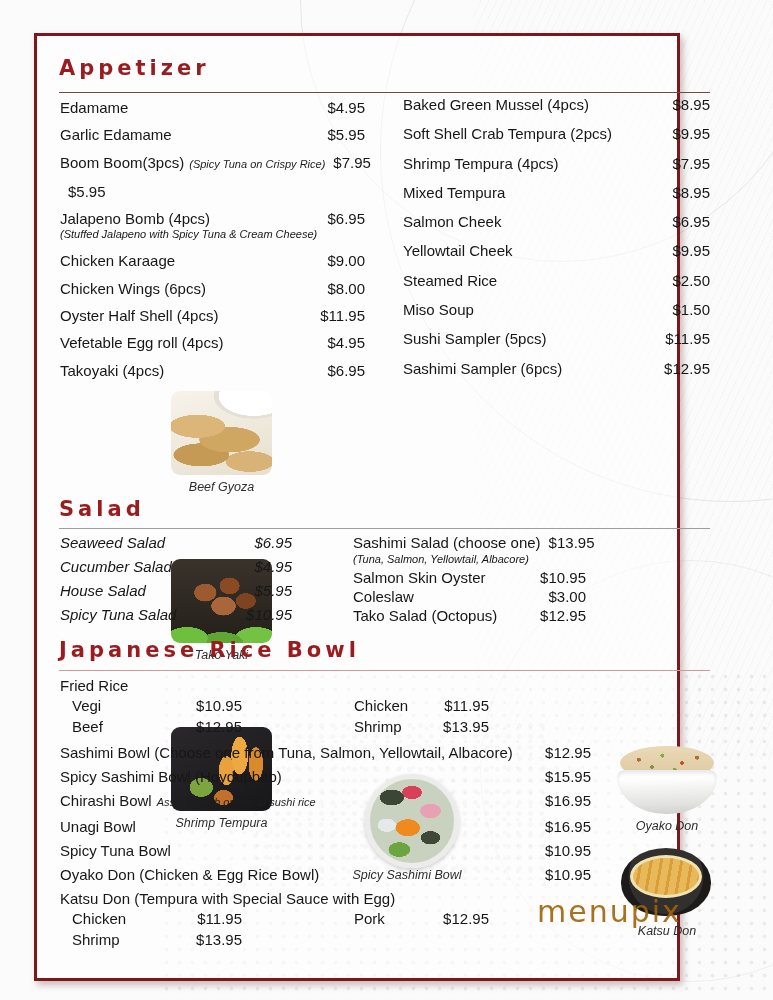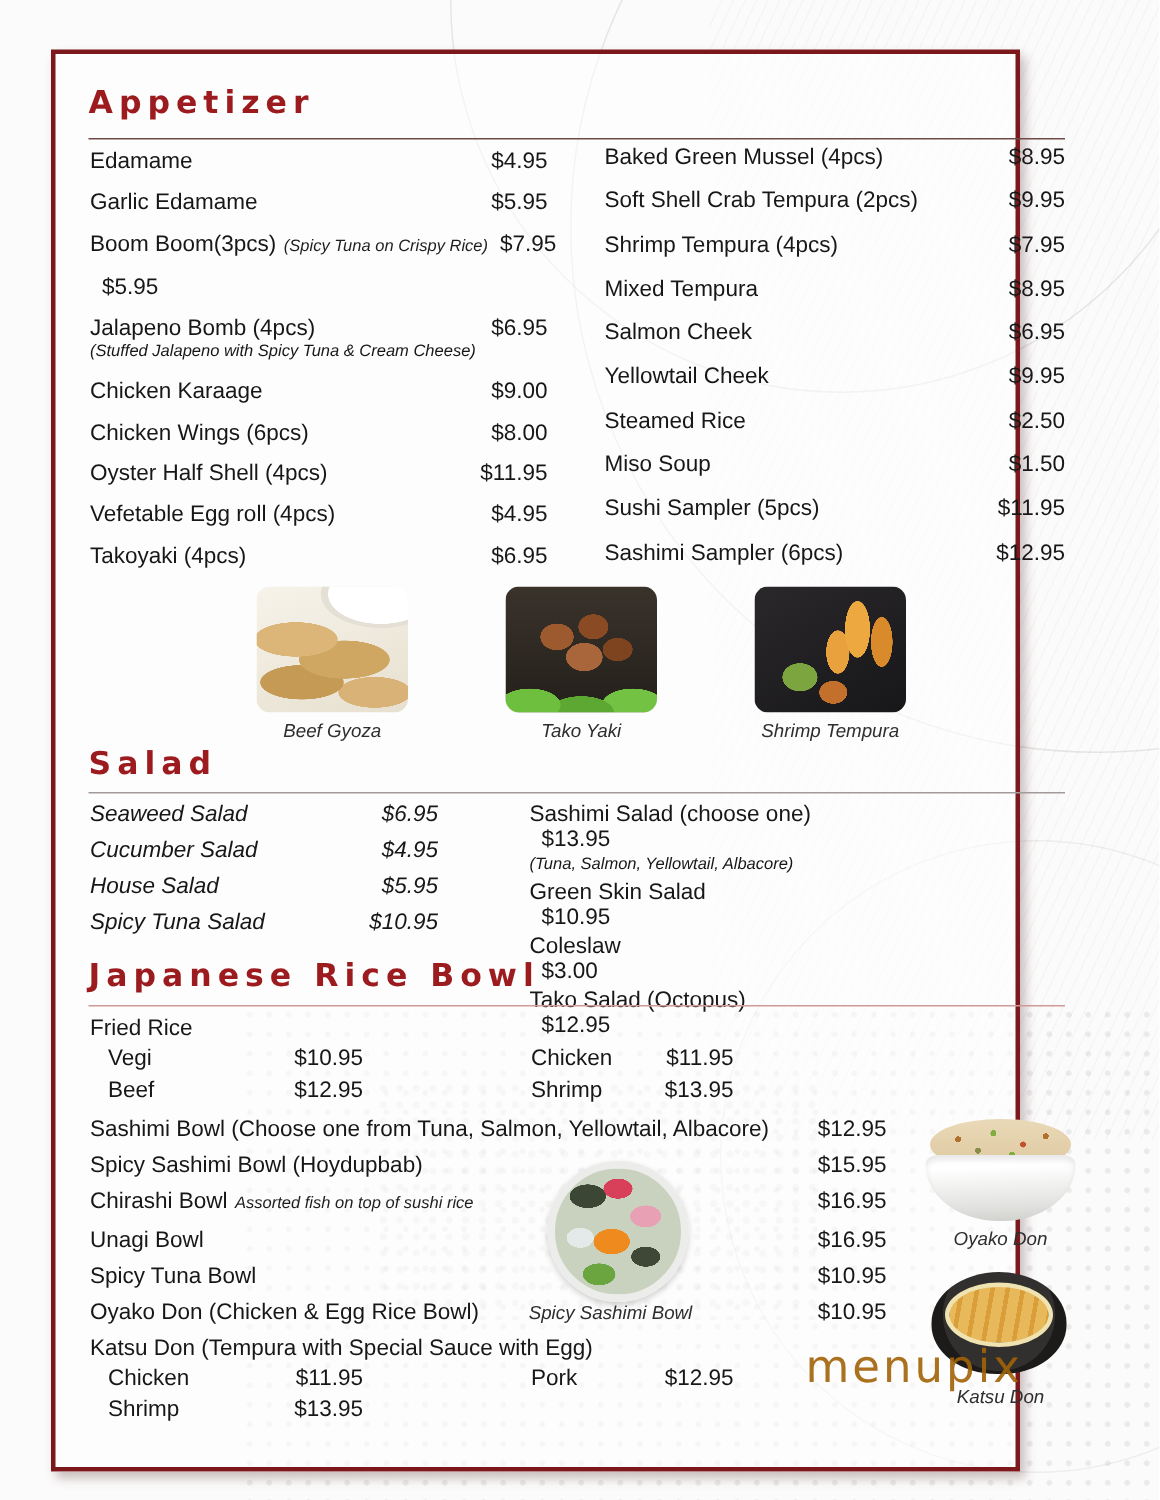--- a/index.html
+++ b/index.html
@@ -58,21 +58,21 @@
   .note{font-style:italic; font-size:11px; margin-left:5px; color:#1e1e1e;}
   .sub{font-style:italic; font-size:11px; line-height:13px; margin-top:-9px; margin-bottom:11px;}
 
   .col{position:absolute;}
   .col-app-left{left:23px; top:63px; width:305px;}
   .col-app-left .row{margin-bottom:10.3px;}
   .col-app-right{left:366px; top:60px; width:307px;}
   .col-app-right .row{margin-bottom:12.3px;}
 
   
-  .photos-row{position:absolute; left:134px; top:355px; display:flex; gap:65px;}
+  .photos-row{position:absolute; left:134px; top:355px; display:flex; gap:65px;flex-direction:column;}
   .fig{margin:0; width:101px; text-align:center;}
   .photo{width:101px; height:84px; border-radius:9px;}
   .cap{font-style:italic; font-size:12.5px; color:#2e2e2e; margin-top:5px; white-space:nowrap;}
   .ph-gyoza{
     background:
       radial-gradient(60px 34px at 82% 6%, #ffffff 0 58%, #e4e0d6 59% 66%, transparent 67%),
       radial-gradient(46px 19px at 26% 42%, #dcb678 0 60%, transparent 61%),
       radial-gradient(50px 21px at 58% 58%, #cfa763 0 60%, transparent 61%),
       radial-gradient(46px 19px at 30% 76%, #c49a55 0 60%, transparent 61%),
       radial-gradient(40px 17px at 78% 84%, #d8b276 0 60%, transparent 61%),
@@ -96,21 +96,21 @@
       radial-gradient(14px 26px at 55% 52%, #e8a13c 0 55%, transparent 56%),
       radial-gradient(20px 16px at 30% 72%, #7da53f 0 58%, transparent 59%),
       radial-gradient(16px 13px at 52% 84%, #c2702c 0 58%, transparent 59%),
       linear-gradient(150deg, #2a282a, #171619);
   }
 
   
   .col-salad-left{left:23px; top:498px; width:232px;}
   .col-salad-left .row{margin-bottom:7px;font-style:italic;}
   .col-salad-right{left:316px; top:498px; width:233px;}
-  .col-salad-right .row{margin-bottom:2px;flex-direction:column;}
+  .col-salad-right .row{margin-bottom:2px;}
   .col-salad-right .sub{margin-top:0; margin-bottom:3px;}
 
   
   .jrb-body{position:absolute; left:23px; top:641px; width:531px;}
   .fr-label{font-size:15px; line-height:17px; margin-bottom:3px;}
   .vrow{display:flex; font-size:15px; line-height:17px; margin-bottom:4px;}
   .pair{display:flex; justify-content:space-between; width:170px; margin-left:12px;}
   .pair-right{margin-left:112px; width:135px;}
   .jrb-items{margin-top:9px;}
   .jrb-items .row{margin-bottom:7px;}
@@ -311,21 +311,21 @@
       </div>
     </div>
 
     <div class="col col-salad-right">
       <div class="row">
         <span class="nm">Sashimi Salad (choose one)</span>
         <span class="pr">$13.95</span>
       </div>
       <div class="sub">(Tuna, Salmon, Yellowtail, Albacore)</div>
       <div class="row">
-        <span class="nm">Green Skin Salad</span>
+        <span class="nm">Salmon Skin Oyster</span>
         <span class="pr">$10.95</span>
       </div>
       <div class="row">
         <span class="nm">Coleslaw</span>
         <span class="pr">$3.00</span>
       </div>
       <div class="row">
         <span class="nm">Tako Salad (Octopus)</span>
         <span class="pr">$12.95</span>
       </div>

